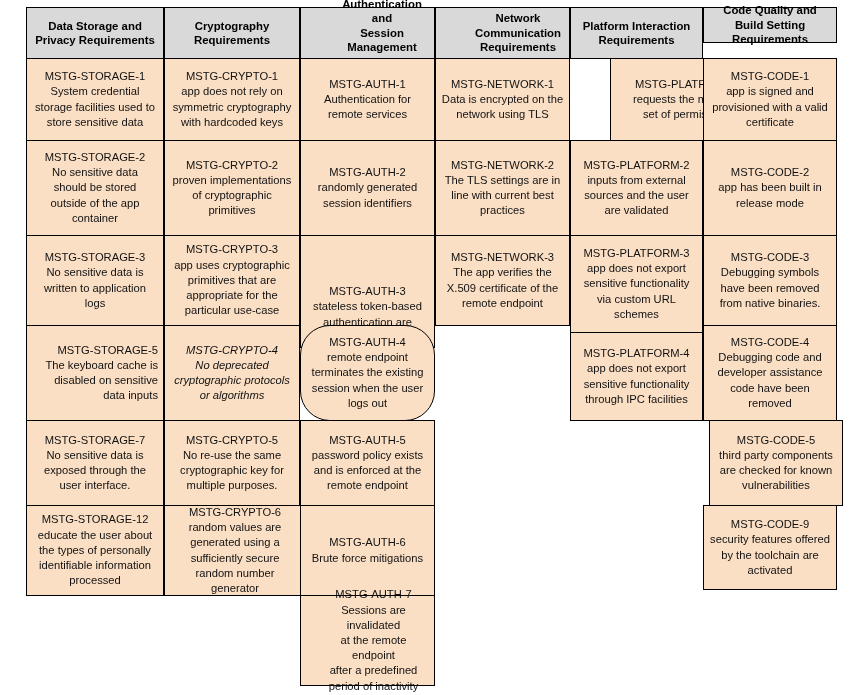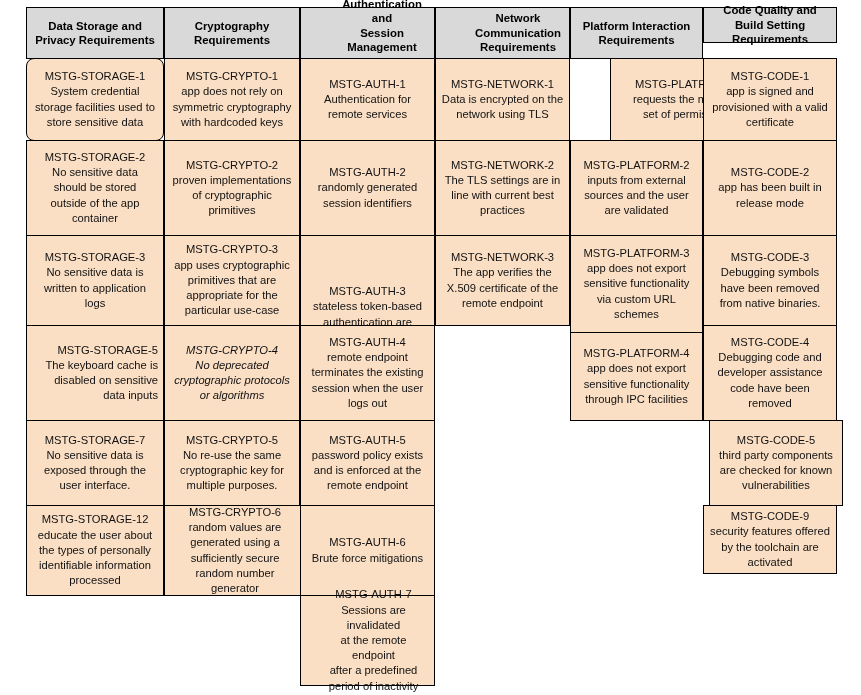--- a/index.html
+++ b/index.html
@@ -53,21 +53,21 @@
 </style>
 </head>
 <body>
 
 <div id="matrix-root">
     <div class="col" style="left: 26px; width: 138px;">
       <div class="cell header" style="top: 0px; height: 52px; width: 138px;">
         <span class="cell-text">Data Storage and
 Privacy Requirements</span>
       </div>
-      <div class="cell" style="top: 51px; height: 83px; width: 138px; border-radius: 8px;">
+      <div class="cell" style="top: 51px; height: 83px; width: 138px;">
         <span class="cell-text">MSTG-STORAGE-1
 System credential
 storage facilities used to
 store sensitive data</span>
       </div>
       <div class="cell" style="top: 133px; height: 96px; width: 138px;">
         <span class="cell-text">MSTG-STORAGE-2
 No sensitive data
 should be stored
 outside of the app
@@ -159,21 +159,21 @@
         <span class="cell-text">MSTG-AUTH-2
 randomly generated
 session identifiers</span>
       </div>
       <div class="cell" style="top: 228px; height: 113px; width: 135px; align-items: flex-end;">
         <span class="cell-text">MSTG-AUTH-3
 stateless token-based
 authentication are
 signed</span>
       </div>
-      <div class="cell" style="top: 318px; height: 96px; width: 135px;">
+      <div class="cell" style="top: 318px; height: 96px; width: 135px; border-radius: 30px;">
         <span class="cell-text">MSTG-AUTH-4
 remote endpoint
 terminates the existing
 session when the user
 logs out</span>
       </div>
       <div class="cell" style="top: 413px; height: 86px; width: 135px;">
         <span class="cell-text">MSTG-AUTH-5
 password policy exists
 and is enforced at the
@@ -274,20 +274,20 @@
 developer assistance
 code have been
 removed</span>
       </div>
       <div class="cell" style="top: 413px; height: 86px; width: 134px; margin-left: 6px;">
         <span class="cell-text">MSTG-CODE-5
 third party components
 are checked for known
 vulnerabilities</span>
       </div>
-      <div class="cell" style="top: 498px; height: 69px; width: 134px;">
+      <div class="cell" style="top: 498px; height: 85px; width: 134px;">
         <span class="cell-text">MSTG-CODE-9
 security features offered
 by the toolchain are
 activated</span>
       </div>
     </div>
   </div>
 
 </body></html>

